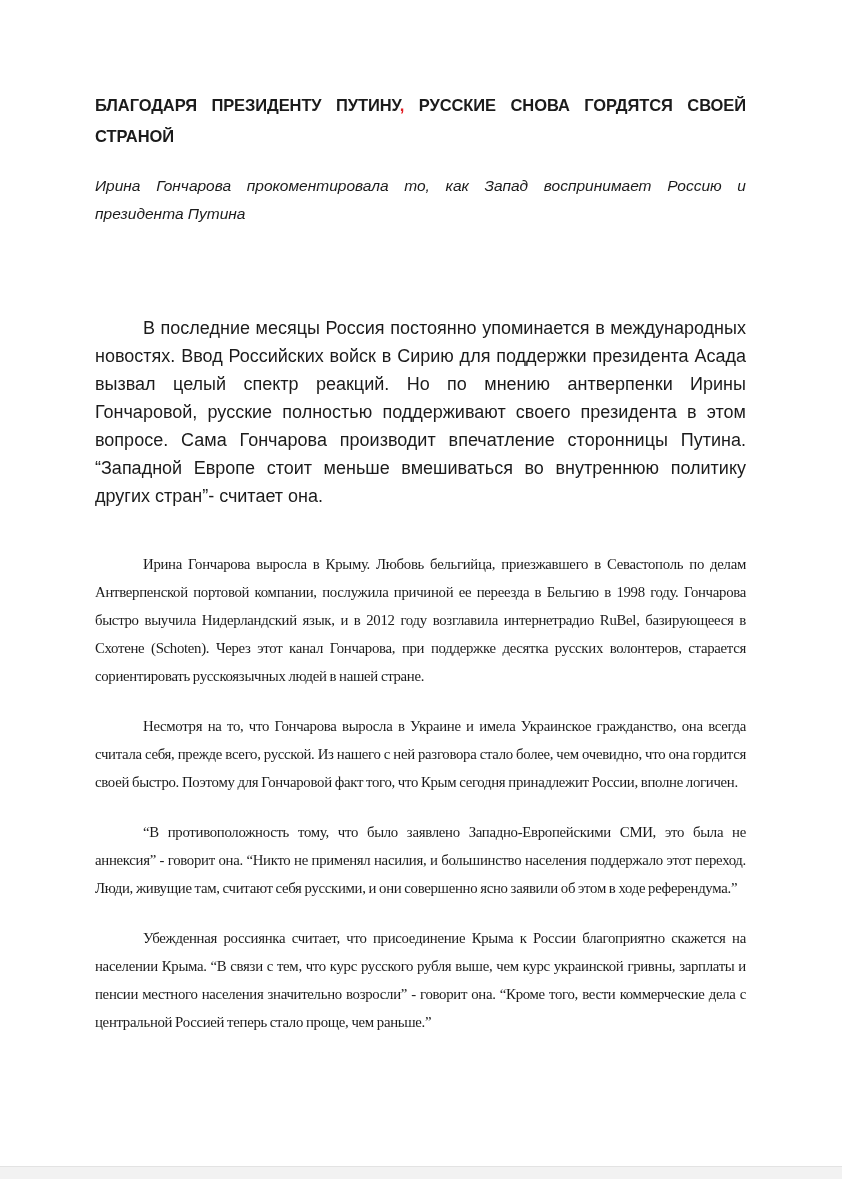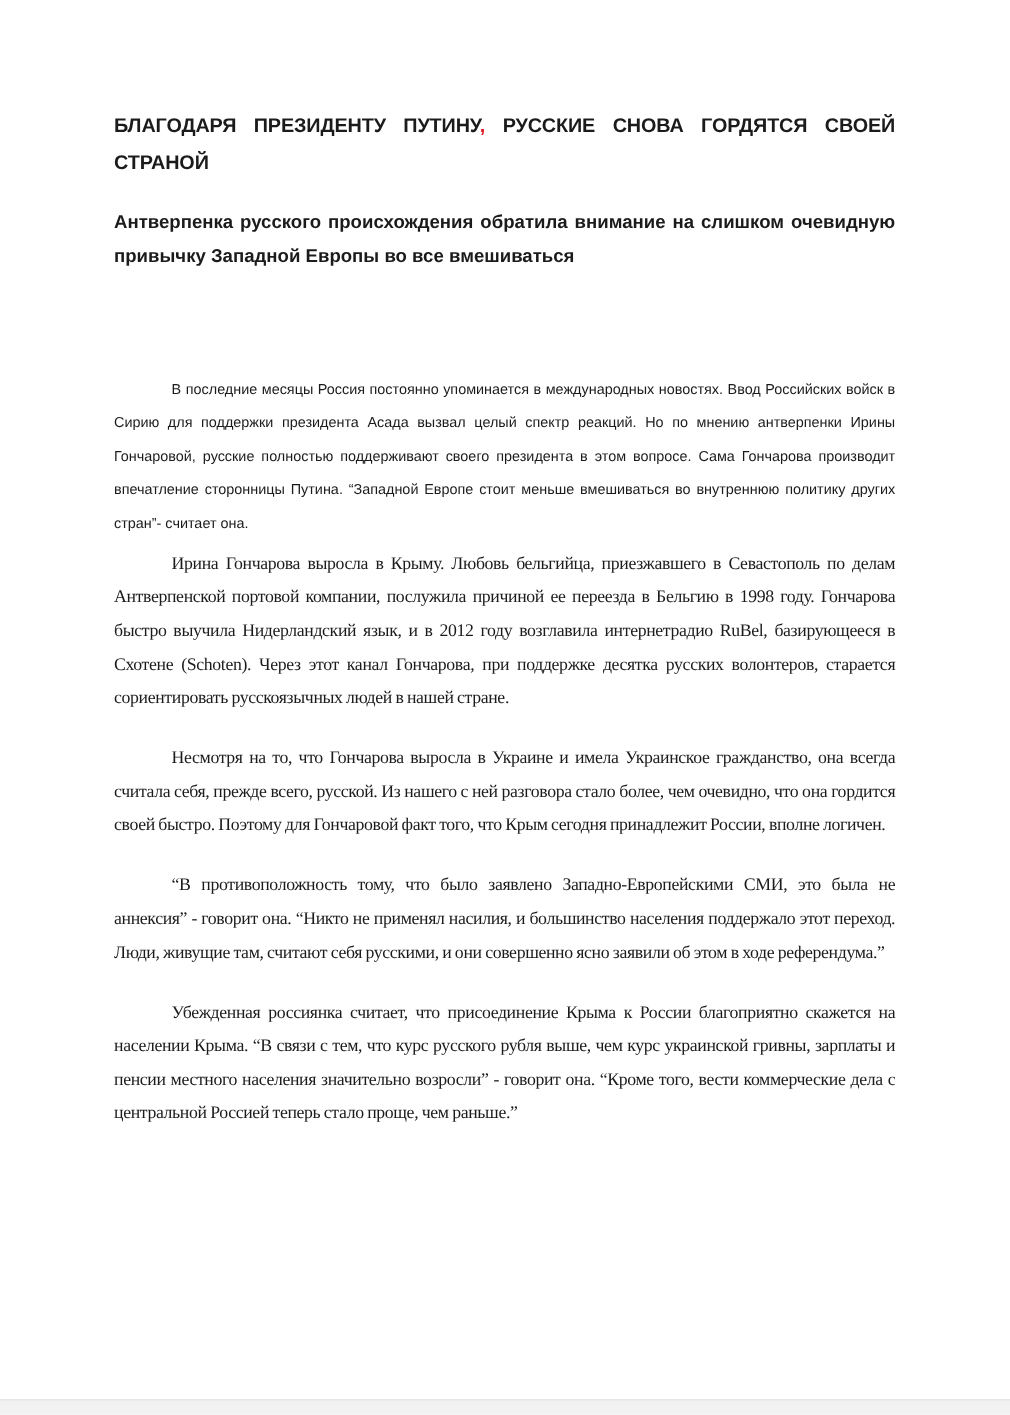--- a/index.html
+++ b/index.html
@@ -56,25 +56,25 @@
     margin: 0 0 12px 0;
   }
   .attribution {
     font-style: italic;
     font-size: 15.5px;
     line-height: 28px;
     margin: 0 0 0 52px;
   }
   .spacer { height: 64px; }
   p.body-a {
-    font-size: 12px;
+    font-size: 18px;
     line-height: 28px;
     text-align: justify;
     text-indent: 48px;
-    margin: 0 0 6px 0;
+    margin: 0 0 40px 0;
   }
   p.body-b {
     font-size: 14.8px;
     line-height: 28px;
     letter-spacing: -0.3px;
     word-spacing: -0.5px;
     text-align: justify;
     text-indent: 48px;
     margin: 0 0 22px 0;
     font-family: Liberation Serif, serif;
@@ -96,22 +96,22 @@
   }
 </style>
 </head>
 <body>
 
 <div class="page">
   <div class="content">
 
     <h1 class="title"><span>БЛАГОДАРЯ ПРЕЗИДЕНТУ ПУТИНУ</span><span class="red">,</span><span> РУССКИЕ СНОВА ГОРДЯТСЯ СВОЕЙ СТРАНОЙ</span></h1>
 
+    <p class="lede">Ирина Гончарова прокоментировала то, как Запад воспринимает Россию и президента Путина</p>
 
-    <p class="subhead">Антверпенка русского происхождения обратила внимание на слишком очевидную привычку Западной Европы во все вмешиваться</p>
 
 
 
     <div class="spacer"></div>
 
     <p class="body-a">В последние месяцы Россия постоянно упоминается в международных новостях. Ввод Российских  войск в Сирию для поддержки президента Асада вызвал целый спектр реакций. Но по мнению антверпенки Ирины Гончаровой, русские полностью поддерживают своего президента в этом вопросе. Сама Гончарова производит впечатление сторонницы Путина. “Западной Европе стоит меньше вмешиваться во внутреннюю политику других стран”- считает она.</p>
 
     <p class="body-b">Ирина Гончарова выросла в Крыму. Любовь бельгийца, приезжавшего в Севастополь по делам Антверпенской портовой компании, послужила причиной ее переезда в Бельгию в  1998 году. Гончарова быстро выучила Нидерландский язык, и в 2012 году возглавила интернетрадио RuBel, базирующееся в Схотене (Schoten). Через этот канал Гончарова, при поддержке десятка русских волонтеров, старается сориентировать русскоязычных людей в нашей стране.</p>
 
     <p class="body-b">Несмотря на то, что Гончарова выросла в Украине и имела Украинское гражданство, она всегда считала себя, прежде всего, русской. Из нашего с ней разговора стало более, чем очевидно, что она гордится своей быстро. Поэтому для Гончаровой факт того, что Крым сегодня принадлежит России, вполне логичен.</p>

